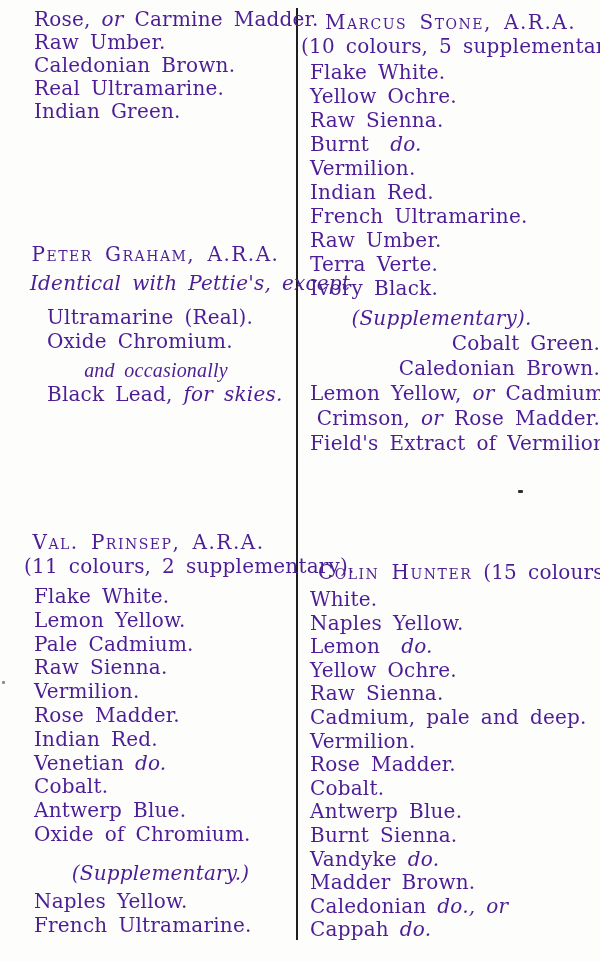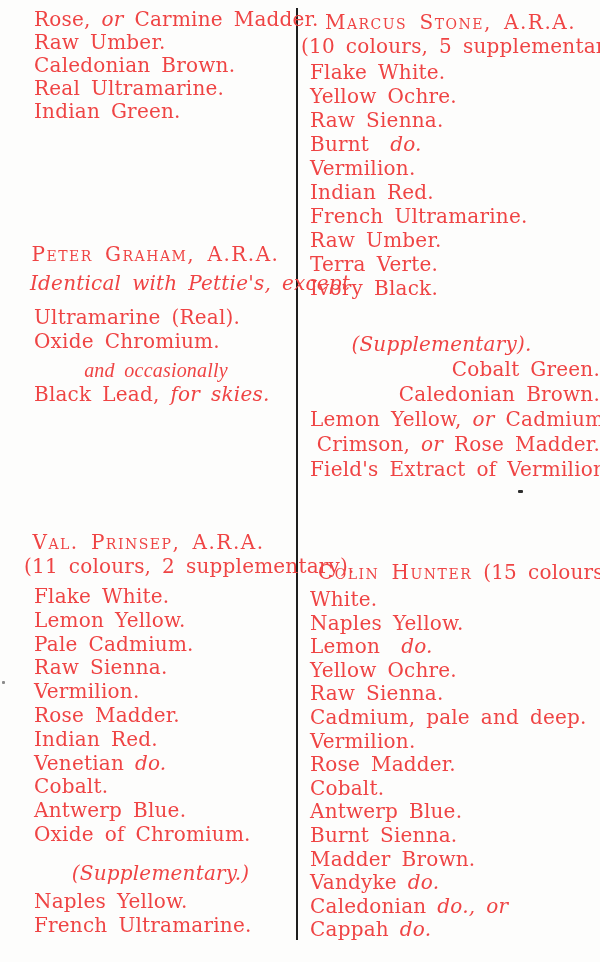--- a/index.html
+++ b/index.html
@@ -1,20 +1,20 @@
 <!DOCTYPE html>
 <html><head>
 <meta charset="utf-8">
 <style>
   * { margin:0; padding:0; box-sizing:border-box; }
   html,body { width:600px; height:962px; }
   body { background:#fdfdfc; }
   .page {
     position:relative; width:600px; height:962px; overflow:hidden;
-    background:#fdfdfc; color:#ef4444;
+    background:#fdfdfc; color:#4c1d95;
     font-family:"DejaVu Serif","Liberation Serif",serif;
     font-size:20px; word-spacing:0.22em; letter-spacing:0.2px;
   }
   .divider { position:absolute; left:296px; top:8px; width:2px; height:932px; background:#1e1e1e; }
   .col { position:absolute; top:0; height:962px; }
   .col-left  { left:0;   width:297px; }
   .col-right { left:301px; width:299px; }
   .sec { position:absolute; left:0; right:0; }
   .sec-l1 { top:8px; }
   .sec-l2 { top:242px; }
@@ -25,34 +25,34 @@
   .sc { font-variant:small-caps; letter-spacing:1.5px; }
   .subtitle { text-align:center; line-height:24px; white-space:nowrap; }
   .note { font-style:italic; text-align:center; line-height:24px; white-space:nowrap; }
   .line { white-space:nowrap; }
   .it { font-style:italic; }
   
   .sec-l1 .line { line-height:23px; padding-left:34px; }
   .sec-l2 .heading { padding-left:14px; }
   .sec-l2 .note-1 { margin-top:5px; padding-left:30px; }
   .sec-l2 .list-1 { margin-top:10px; }
-  .sec-l2 .line { line-height:24px; padding-left:34px; }
+  .sec-l2 .line { line-height:24px; padding-left:34px;margin-left:13px; }
   .sec-l2 .note-2 { margin-top:5px; padding-left:15px;font-family:Liberation Serif, serif; }
   .sec-l3 .heading { }
   .sec-l3 .subtitle { padding-left:24px; }
   .sec-l3 .list-1 { margin-top:7px; }
   .sec-l3 .list-1 .line { line-height:23.8px; padding-left:34px; }
   .sec-l3 .supp-label { margin-top:14px; padding-left:24px; }
   .sec-l3 .list-2 { margin-top:4px; }
   .sec-l3 .list-2 .line { line-height:24px; padding-left:34px; }
   
   .sec-r1 .subtitle { padding-right:26px; }
   .sec-r1 .list-1 { margin-top:2px; }
   .sec-r1 .list-1 .line { line-height:24px; padding-left:9px; }
-  .sec-r1 .supp-label { margin-top:32px; padding-right:18px; }
+  .sec-r1 .supp-label { margin-top:6px; padding-right:18px; }
   .sec-r1 .list-2 { margin-top:1px;text-align:right; }
   .sec-r1 .list-2 .line { line-height:25px; padding-left:9px; }
   .sec-r2 .heading { text-align:left; padding-left:17px; }
   .sec-r2 .list-1 { margin-top:4px; }
   .sec-r2 .list-1 .line { line-height:23.6px; padding-left:9px; }
   .speck { position:absolute; background:#2e2e2e; border-radius:1px; }
   .speck-1 { left:518px; top:490px; width:5px; height:3px; }
   .speck-2 { left:2px; top:681px; width:3px; height:3px; opacity:.55; }
 </style>
 </head>
@@ -194,23 +194,23 @@
           <div class="line"><span>Vermilion.</span><span class="it"></span><span></span></div>
 
           <div class="line"><span>Rose Madder.</span><span class="it"></span><span></span></div>
 
           <div class="line"><span>Cobalt.</span><span class="it"></span><span></span></div>
 
           <div class="line"><span>Antwerp Blue.</span><span class="it"></span><span></span></div>
 
           <div class="line"><span>Burnt Sienna.</span><span class="it"></span><span></span></div>
 
+          <div class="line"><span>Vandyke </span><span class="it">do.</span><span></span></div>
+
           <div class="line"><span>Madder Brown.</span><span class="it"></span><span></span></div>
-
-          <div class="line"><span>Vandyke </span><span class="it">do.</span><span></span></div>
 
           <div class="line"><span>Caledonian </span><span class="it">do., or</span><span></span></div>
 
           <div class="line"><span>Cappah </span><span class="it">do.</span><span></span></div>
         </div>
     </div>
 
   </div>
 
   <div class="speck speck-1"></div>

